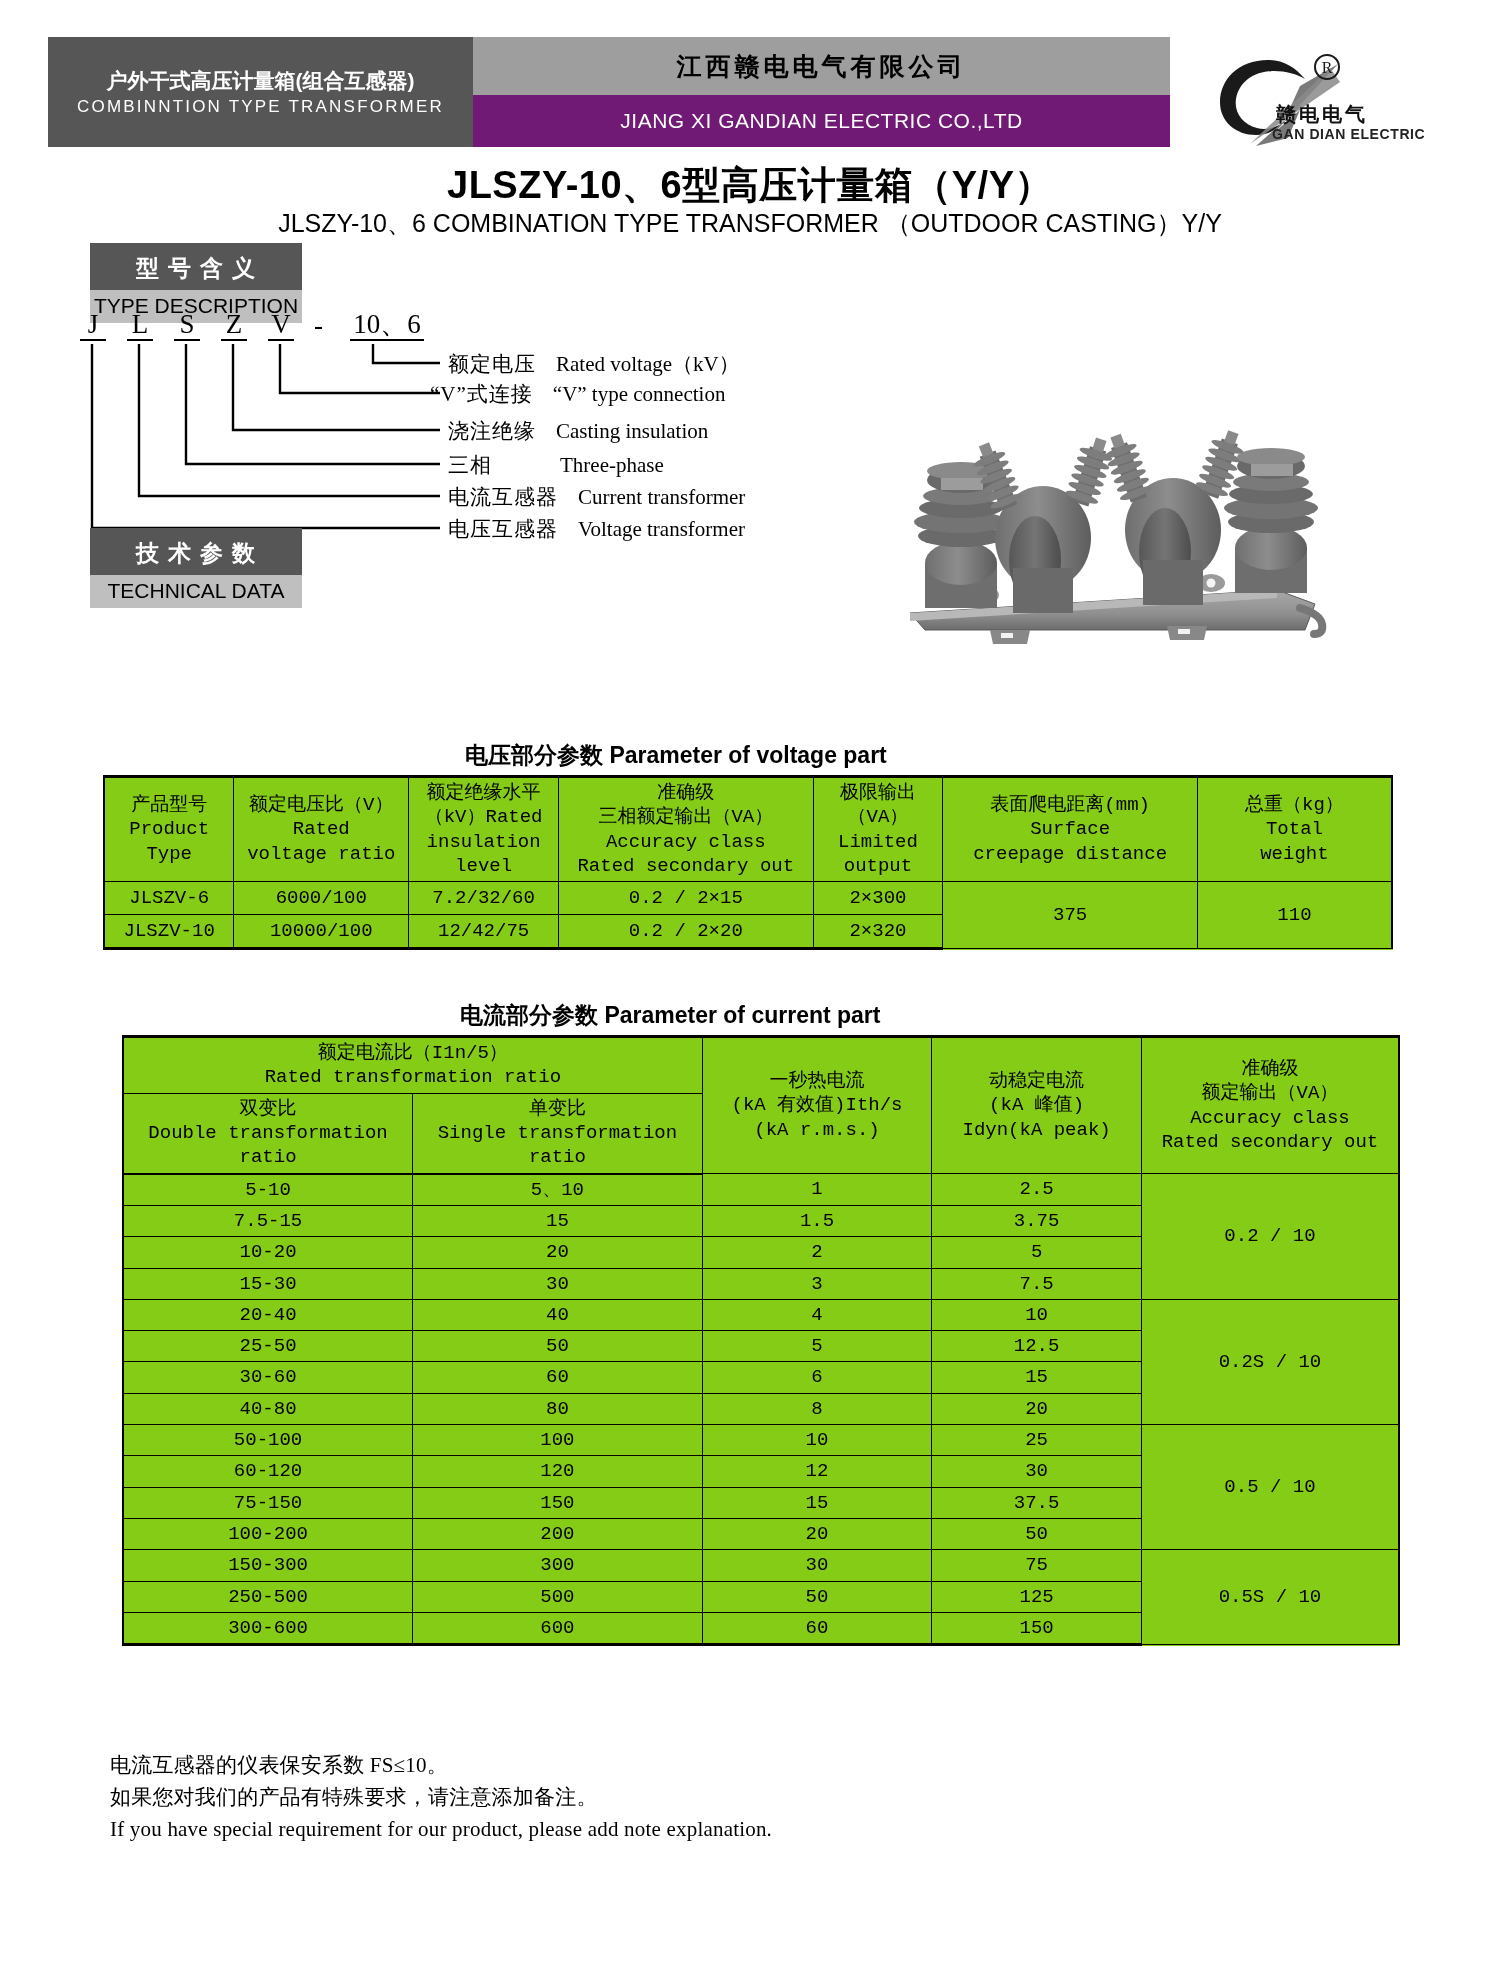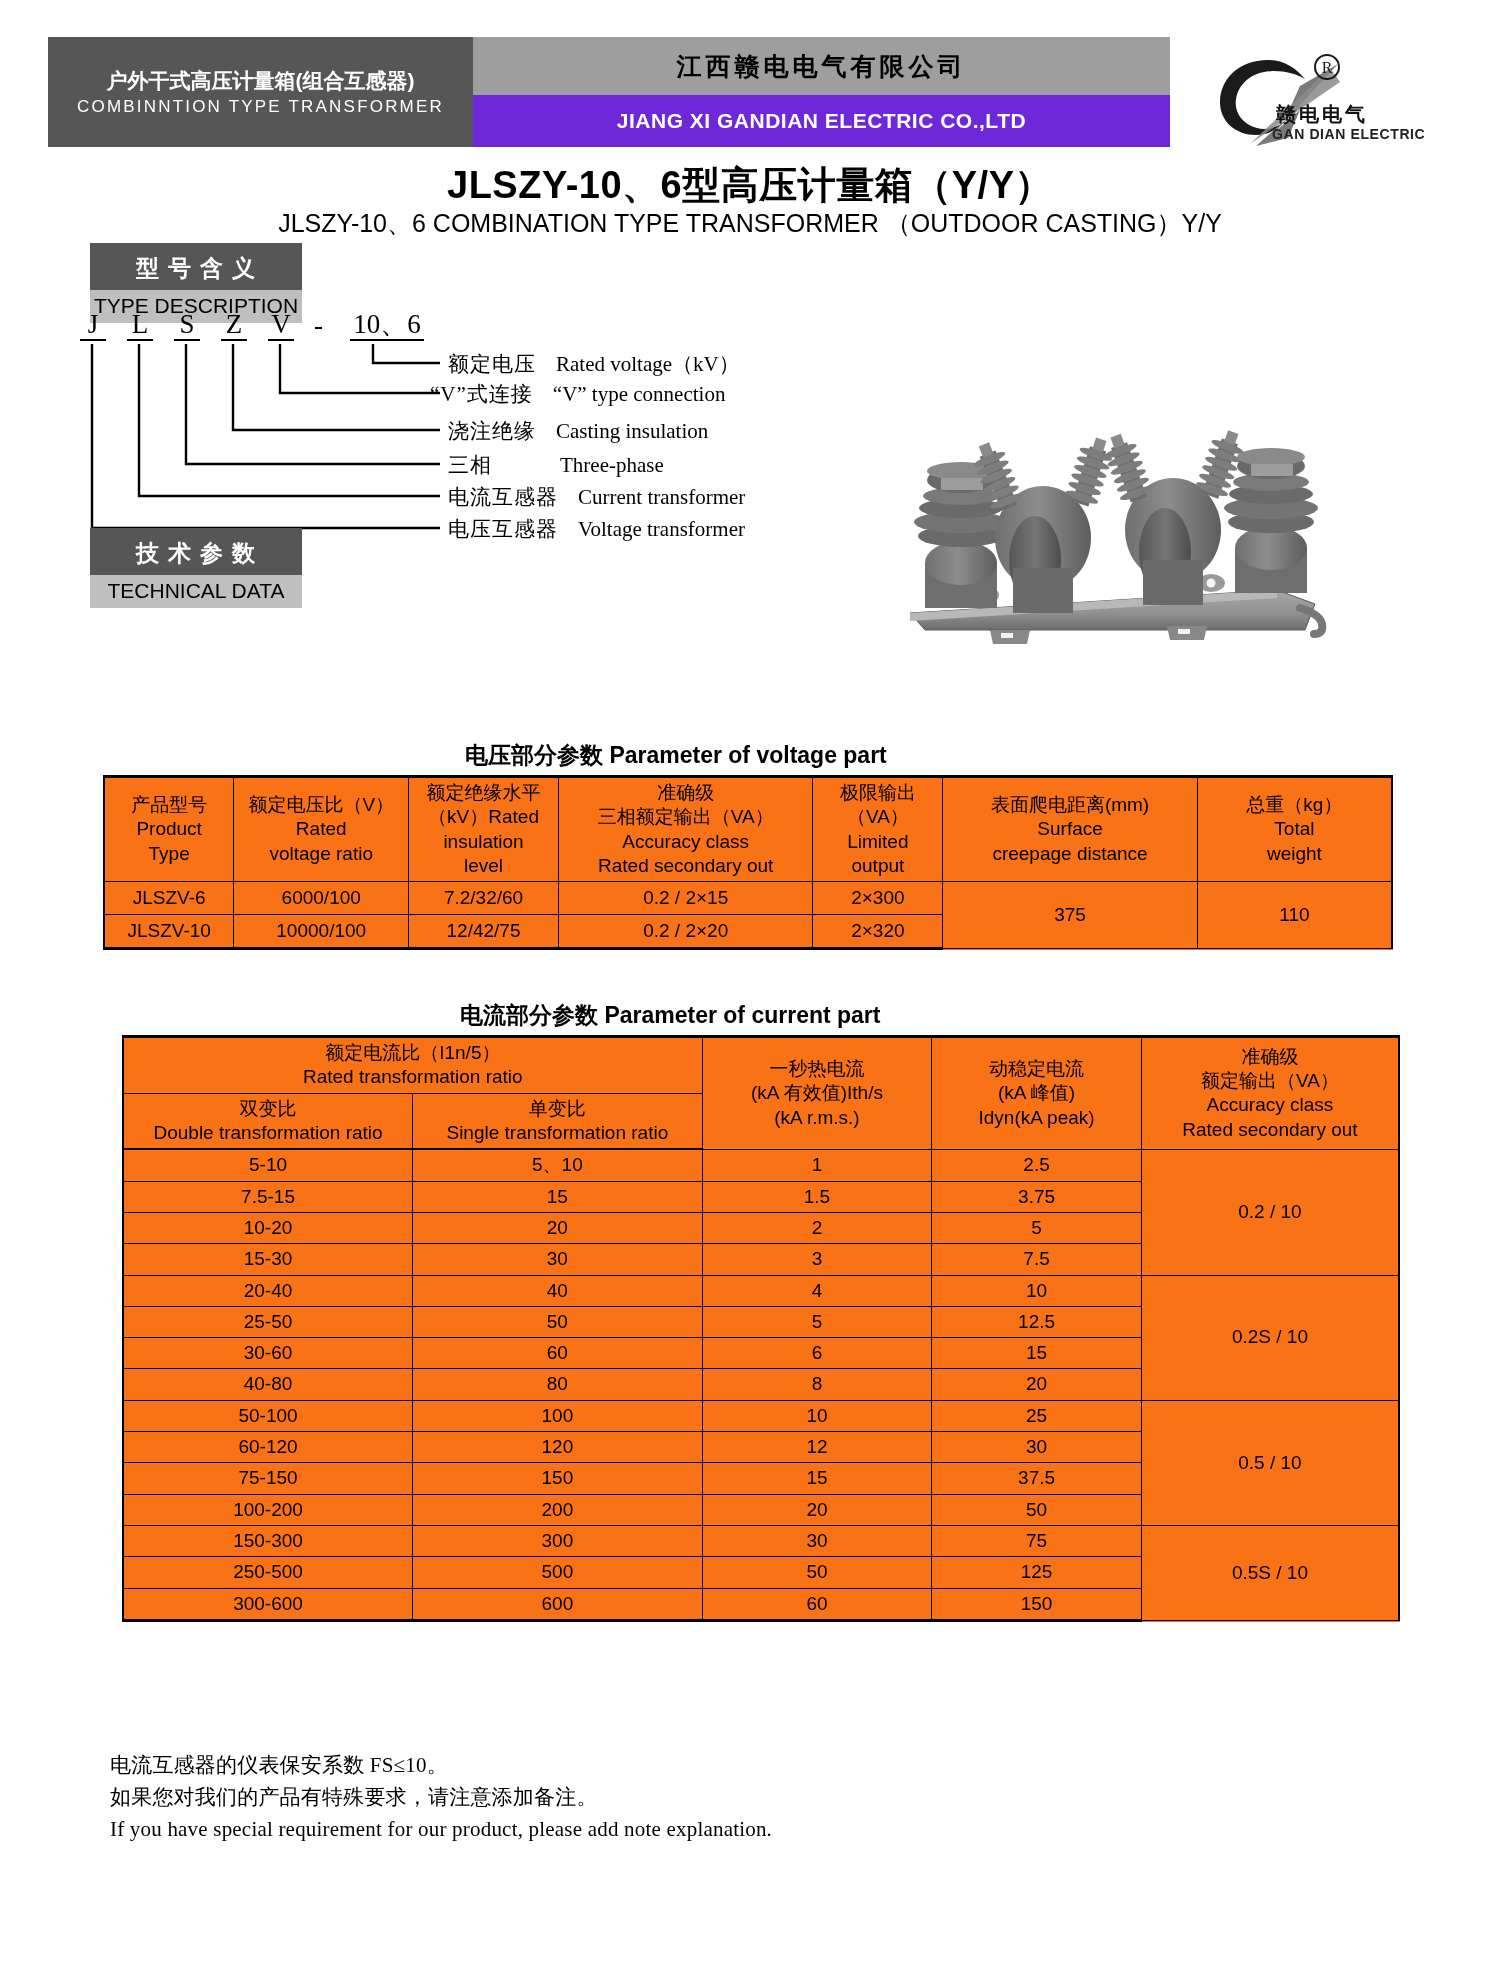--- a/index.html
+++ b/index.html
@@ -70,29 +70,29 @@
     display: flex;
     align-items: center;
     justify-content: center;
     font-family: "Liberation Sans", sans-serif;
     font-size: 25px;
     font-weight: bold;
     letter-spacing: 4px;
     white-space: nowrap;
   }
   .hdr-right .en {
-    background: #6d28d9;
+    background: #701a75;
     color: #fff;
     flex: 1;
     display: flex;
     align-items: center;
     justify-content: center;
     font-family: "Liberation Sans", sans-serif;
     font-size: 21px;
-    font-weight: bold;
+    font-weight: normal;
     letter-spacing: 0.5px;
     white-space: nowrap;
   }
 
   
   .logo-wrap {
     position: absolute;
     left: 1190px;
     top: 38px;
     width: 250px;
@@ -221,22 +221,22 @@
     font-weight: bold;
     white-space: nowrap;
   }
   #cap-voltage { left: 465px; top: 740px; }
   #cap-current { left: 460px; top: 1000px; }
 
   
   table.dt {
     position: absolute;
     border-collapse: collapse;
-    font-family: Liberation Sans, sans-serif;
-    background: #f97316;
+    font-family: Liberation Mono, monospace;
+    background: #84cc16;
   }
   table.dt td, table.dt th {
     border: 1px solid #000;
     text-align: center;
     vertical-align: middle;
     font-weight: normal;
     font-size: 19px;
     padding: 3px 4px;
     line-height: 1.28;
   }

